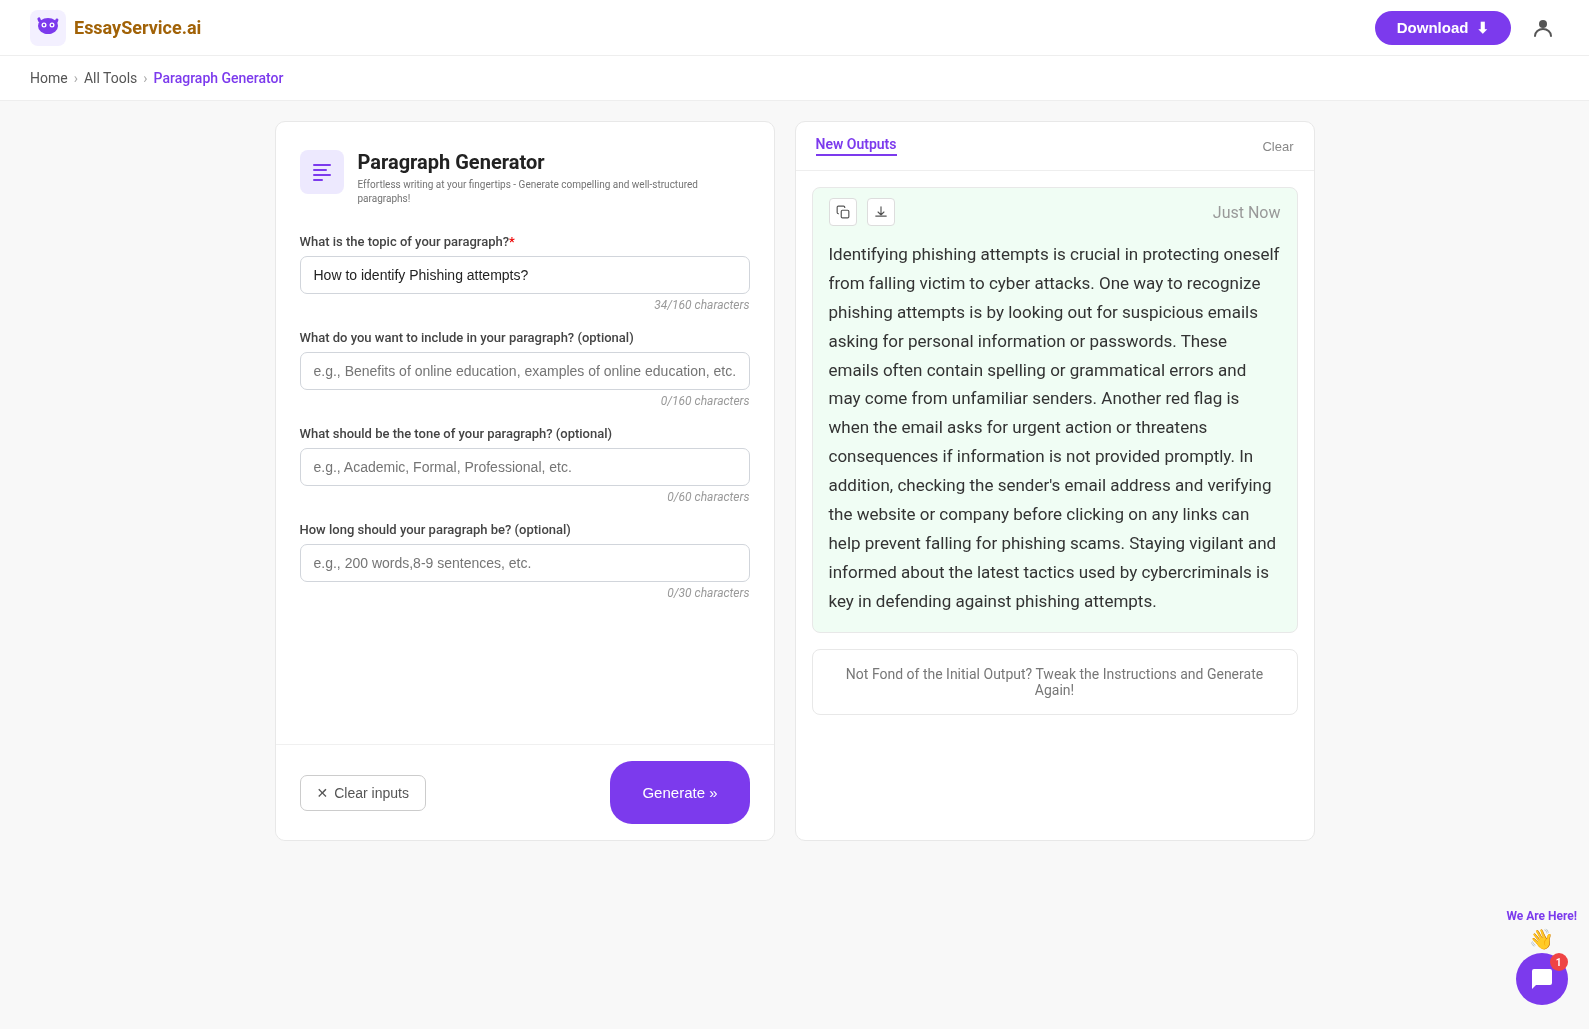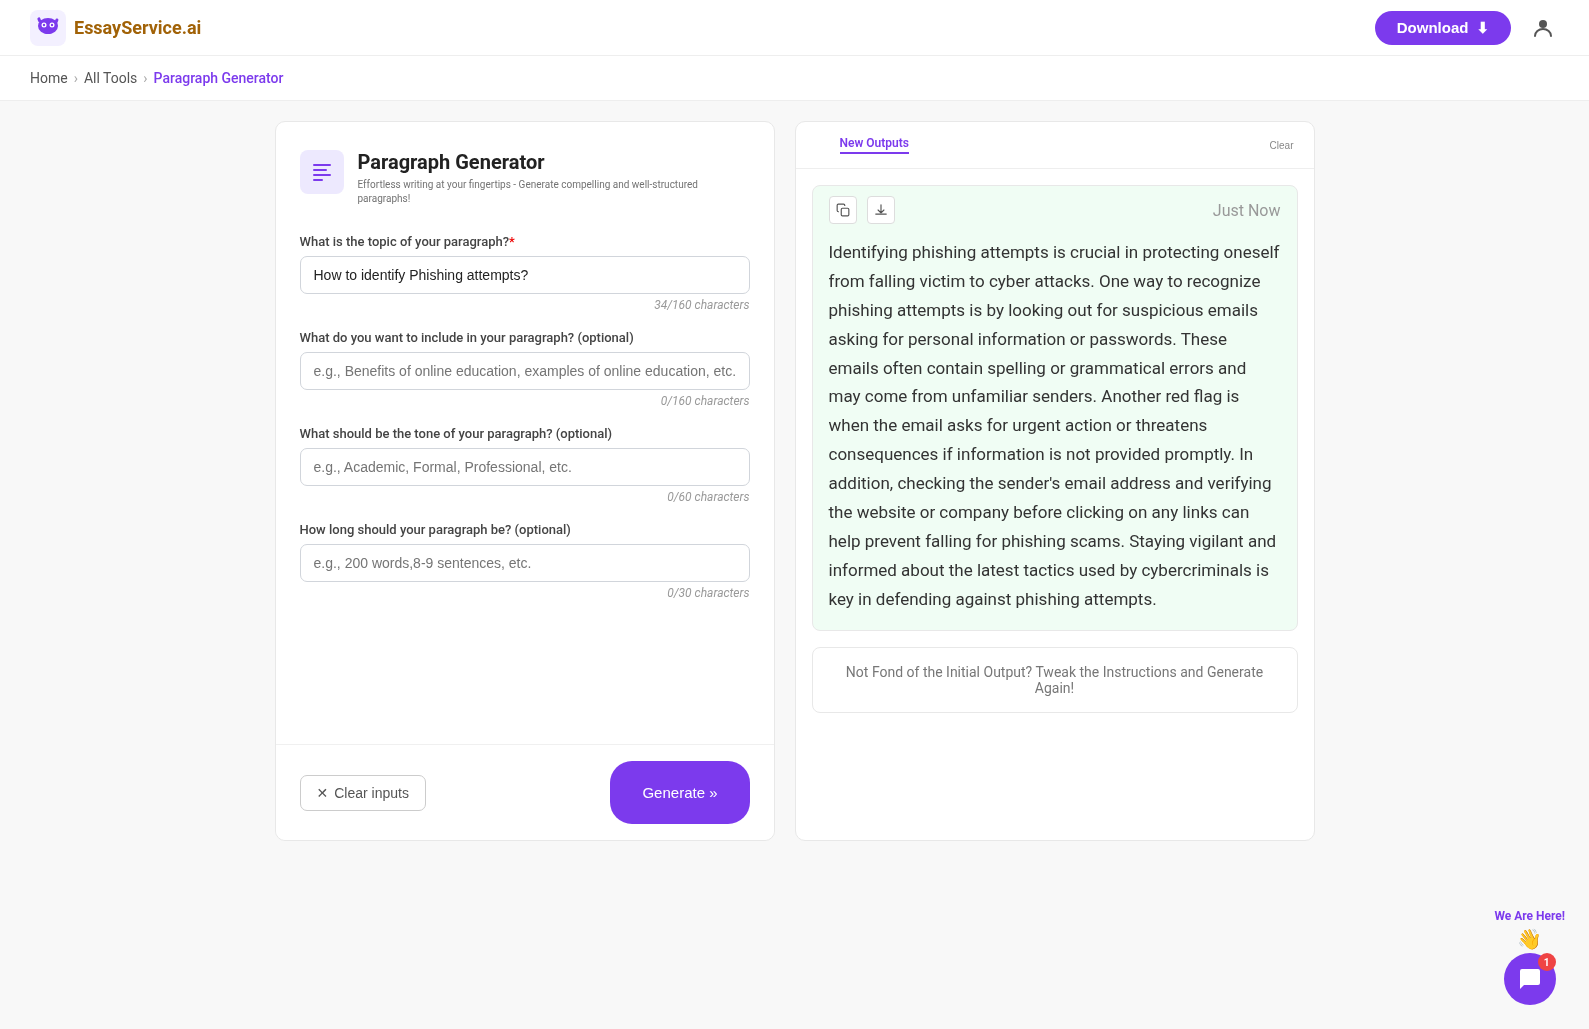--- a/index.html
+++ b/index.html
@@ -196,29 +196,28 @@
       flex-direction: column;
     }
     .output-header {
       display: flex;
       align-items: center;
       justify-content: space-between;
       padding: 14px 20px;
       border-bottom: 1px solid #eee;
     }
     .new-outputs-tab {
-      font-size: 12px;
+      font-size: 14px;
       font-weight: 600;
       color: #7c3aed;
       border-bottom: 2px solid #7c3aed;
       padding-bottom: 2px;
-      margin-left: 24px;
     }
     .clear-output-btn {
-      font-size: 10px;
+      font-size: 13px;
       color: #888;
       cursor: pointer;
       background: none;
       border: none;
       margin-left: 14px;
     }
 
     .output-card {
       margin: 16px;
       border: 1px solid #e8e8e8;
@@ -267,21 +266,21 @@
       padding: 16px;
       font-size: 14px;
       color: #777;
       text-align: center;
     }
 
     
     .chat-widget {
       position: fixed;
       bottom: 24px;
-      right: 24px;
+      right: 12px;
       display: flex;
       flex-direction: column;
       align-items: center;
       gap: 4px;
       z-index: 100;
     }
     .chat-btn {
       width: 52px;
       height: 52px;
       background: #7c3aed;

